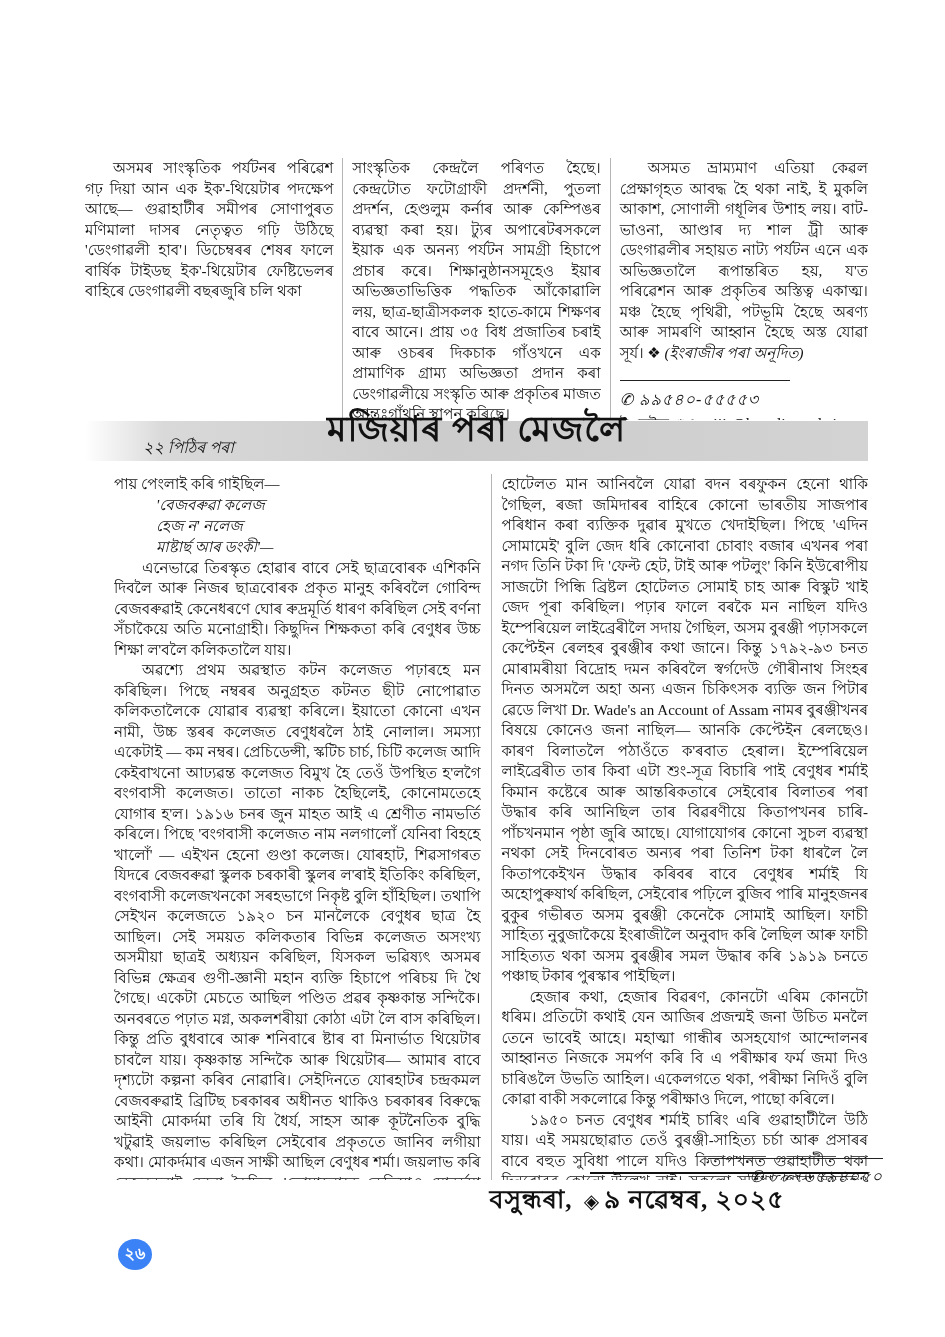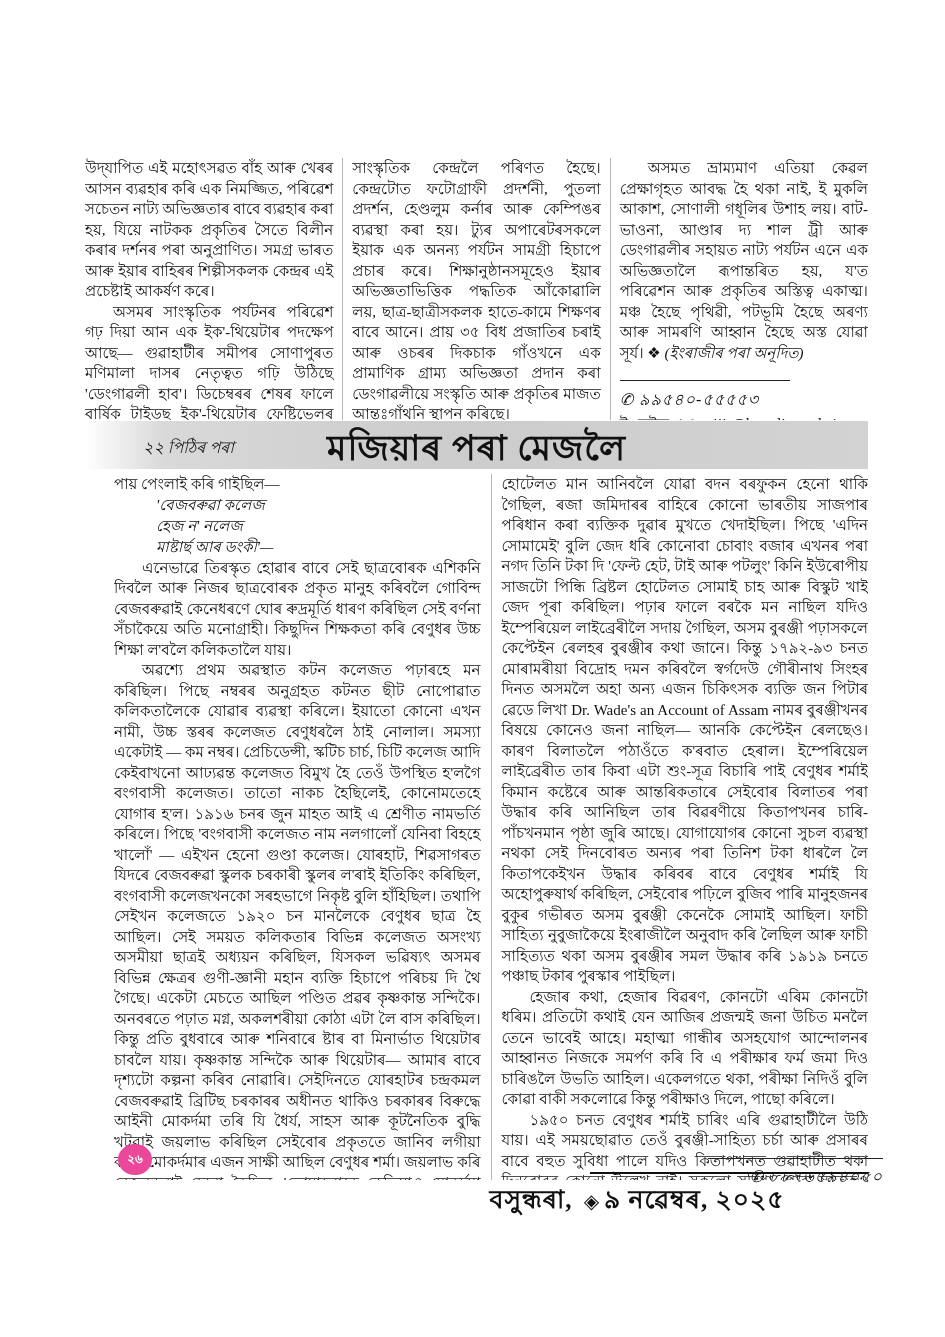--- a/index.html
+++ b/index.html
@@ -21,23 +21,23 @@
   .top-col:first-child{ padding-left:0; }
   .top-col:last-child{ padding-right:0; }
   
   .contact{ text-align:left; margin-top:6px; }
   .contact .rule{ display:inline-block; width:170px; border-top:1.5px solid #222; margin-bottom:2px; }
   .phone-line{ font-style:italic; font-size:16px; letter-spacing:1px; }
   .email-line{ font-family:"Liberation Serif",serif; font-size:16px; line-height:21px; }
   .attr{ font-style:italic; }
   
   .banner{
-    position:absolute; left:85px; top:421px; width:783px; height:48px;
+    position:absolute; left:85px; top:421px; width:783px; height:40px;
     background:linear-gradient(90deg,#ffffff 0%,#d9d9d9 10%,#cccccc 45%,#d3d3d3 100%);
-    display:flex; align-items:flex-start;
+    display:flex; align-items:flex-end;
   }
   .banner-cont{ position:absolute; left:58px; top:14px; font-style:italic; font-size:16px; }
   .banner-headline{
     width:100%; text-align:center; font-size:35px; font-weight:700;
     font-family:"Liberation Serif","DejaVu Serif",serif; letter-spacing:1px;
   }
   
   .main-section{
     position:absolute; left:85px; top:474px; width:783px; height:706px;
     display:flex;
@@ -53,32 +53,31 @@
   .bottom-phone .rule{ display:inline-block; width:175px; border-top:1.5px solid #222; margin-bottom:1px; }
   .footer-rule{
     position:absolute; left:590px; top:1172px; width:278px; border-top:2px solid #111;
   }
   .footer-text{
     position:absolute; right:78px; top:1180px; width:460px; text-align:center;
     font-size:25px; font-weight:700; letter-spacing:1px;
   }
   .footer-text .orn{ font-size:20px; font-weight:400; padding:0 4px; }
   .page-badge{
-    position:absolute; left:118px; top:1144px; width:34px; height:31px;
-    background:#ec4899; color:#fff; border-radius:50%;
+    position:absolute; left:118px; top:1239px; width:34px; height:31px;
+    background:#3b82f6; color:#fff; border-radius:50%;
     display:flex; align-items:center; justify-content:center;
-    font-size:12px; font-weight:700;
+    font-size:16px; font-weight:700;
   }
 </style>
 </head>
 <body>
 
 <div class="top-section">
   <div class="top-col">
-    <p class="para">উদ্‌যাপিত এই মহোৎসৱত বাঁহ আৰু খেৰৰ আসন ব্যৱহাৰ কৰি এক নিমজ্জিত, পৰিৱেশ সচেতন নাট্য অভিজ্ঞতাৰ বাবে ব্যৱহাৰ কৰা হয়, যিয়ে নাটকক প্ৰকৃতিৰ সৈতে বিলীন কৰাৰ দৰ্শনৰ পৰা অনুপ্ৰাণিত। সমগ্ৰ ভাৰত আৰু ইয়াৰ বাহিৰৰ শিল্পীসকলক কেন্দ্ৰৰ এই প্ৰচেষ্টাই আকৰ্ষণ কৰে।</p>
     <p class="para indent">অসমৰ সাংস্কৃতিক পৰ্যটনৰ পৰিৱেশ গঢ় দিয়া আন এক ইক'-থিয়েটাৰ পদক্ষেপ আছে— গুৱাহাটীৰ সমীপৰ সোণাপুৰত মণিমালা দাসৰ নেতৃত্বত গঢ়ি উঠিছে 'ডেংগাৱলী হাব'। ডিচেম্বৰৰ শেষৰ ফালে বাৰ্ষিক টাইডছ ইক'-থিয়েটাৰ ফেষ্টিভেলৰ বাহিৰে ডেংগাৱলী বছৰজুৰি চলি থকা</p>
   </div>
   <div class="top-col">
     <p class="para">সাংস্কৃতিক কেন্দ্ৰলৈ পৰিণত হৈছে। কেন্দ্ৰটোত ফটোগ্ৰাফী প্ৰদৰ্শনী, পুতলা প্ৰদৰ্শন, হেণ্ডলুম কৰ্নাৰ আৰু কেম্পিঙৰ ব্যৱস্থা কৰা হয়। ট্যুৰ অপাৰেটৰসকলে ইয়াক এক অনন্য পৰ্যটন সামগ্ৰী হিচাপে প্ৰচাৰ কৰে। শিক্ষানুষ্ঠানসমূহেও ইয়াৰ অভিজ্ঞতাভিত্তিক পদ্ধতিক আঁকোৱালি লয়, ছাত্ৰ-ছাত্ৰীসকলক হাতে-কামে শিক্ষণৰ বাবে আনে। প্ৰায় ৩৫ বিধ প্ৰজাতিৰ চৰাই আৰু ওচৰৰ দিকচাক গাঁওখনে এক প্ৰামাণিক গ্ৰাম্য অভিজ্ঞতা প্ৰদান কৰা ডেংগাৱলীয়ে সংস্কৃতি আৰু প্ৰকৃতিৰ মাজত আন্তঃগাঁথনি স্থাপন কৰিছে।</p>
   </div>
   <div class="top-col">
     <p class="para indent"><span>অসমত ভ্ৰাম্যমাণ এতিয়া কেৱল প্ৰেক্ষাগৃহত আবদ্ধ হৈ থকা নাই, ই মুকলি আকাশ, সোণালী গধূলিৰ উশাহ লয়। বাট-ভাওনা, আণ্ডাৰ দ্য শাল ট্ৰী আৰু ডেংগাৱলীৰ সহায়ত নাট্য পৰ্যটন এনে এক অভিজ্ঞতালৈ ৰূপান্তৰিত হয়, য'ত পৰিৱেশন আৰু প্ৰকৃতিৰ অস্তিত্ব একাত্ম। মঞ্চ হৈছে পৃথিৱী, পটভূমি হৈছে অৰণ্য আৰু সামৰণি আহ্বান হৈছে অস্ত যোৱা সূৰ্য। ❖</span> <span class="attr">(ইংৰাজীৰ পৰা অনূদিত)</span></p>
     <div class="contact">
       <span class="rule"></span><br>
       <span class="phone-line"><span>✆</span> <span>৯৯৫৪০-৫৫৫৫৩</span></span><br>

